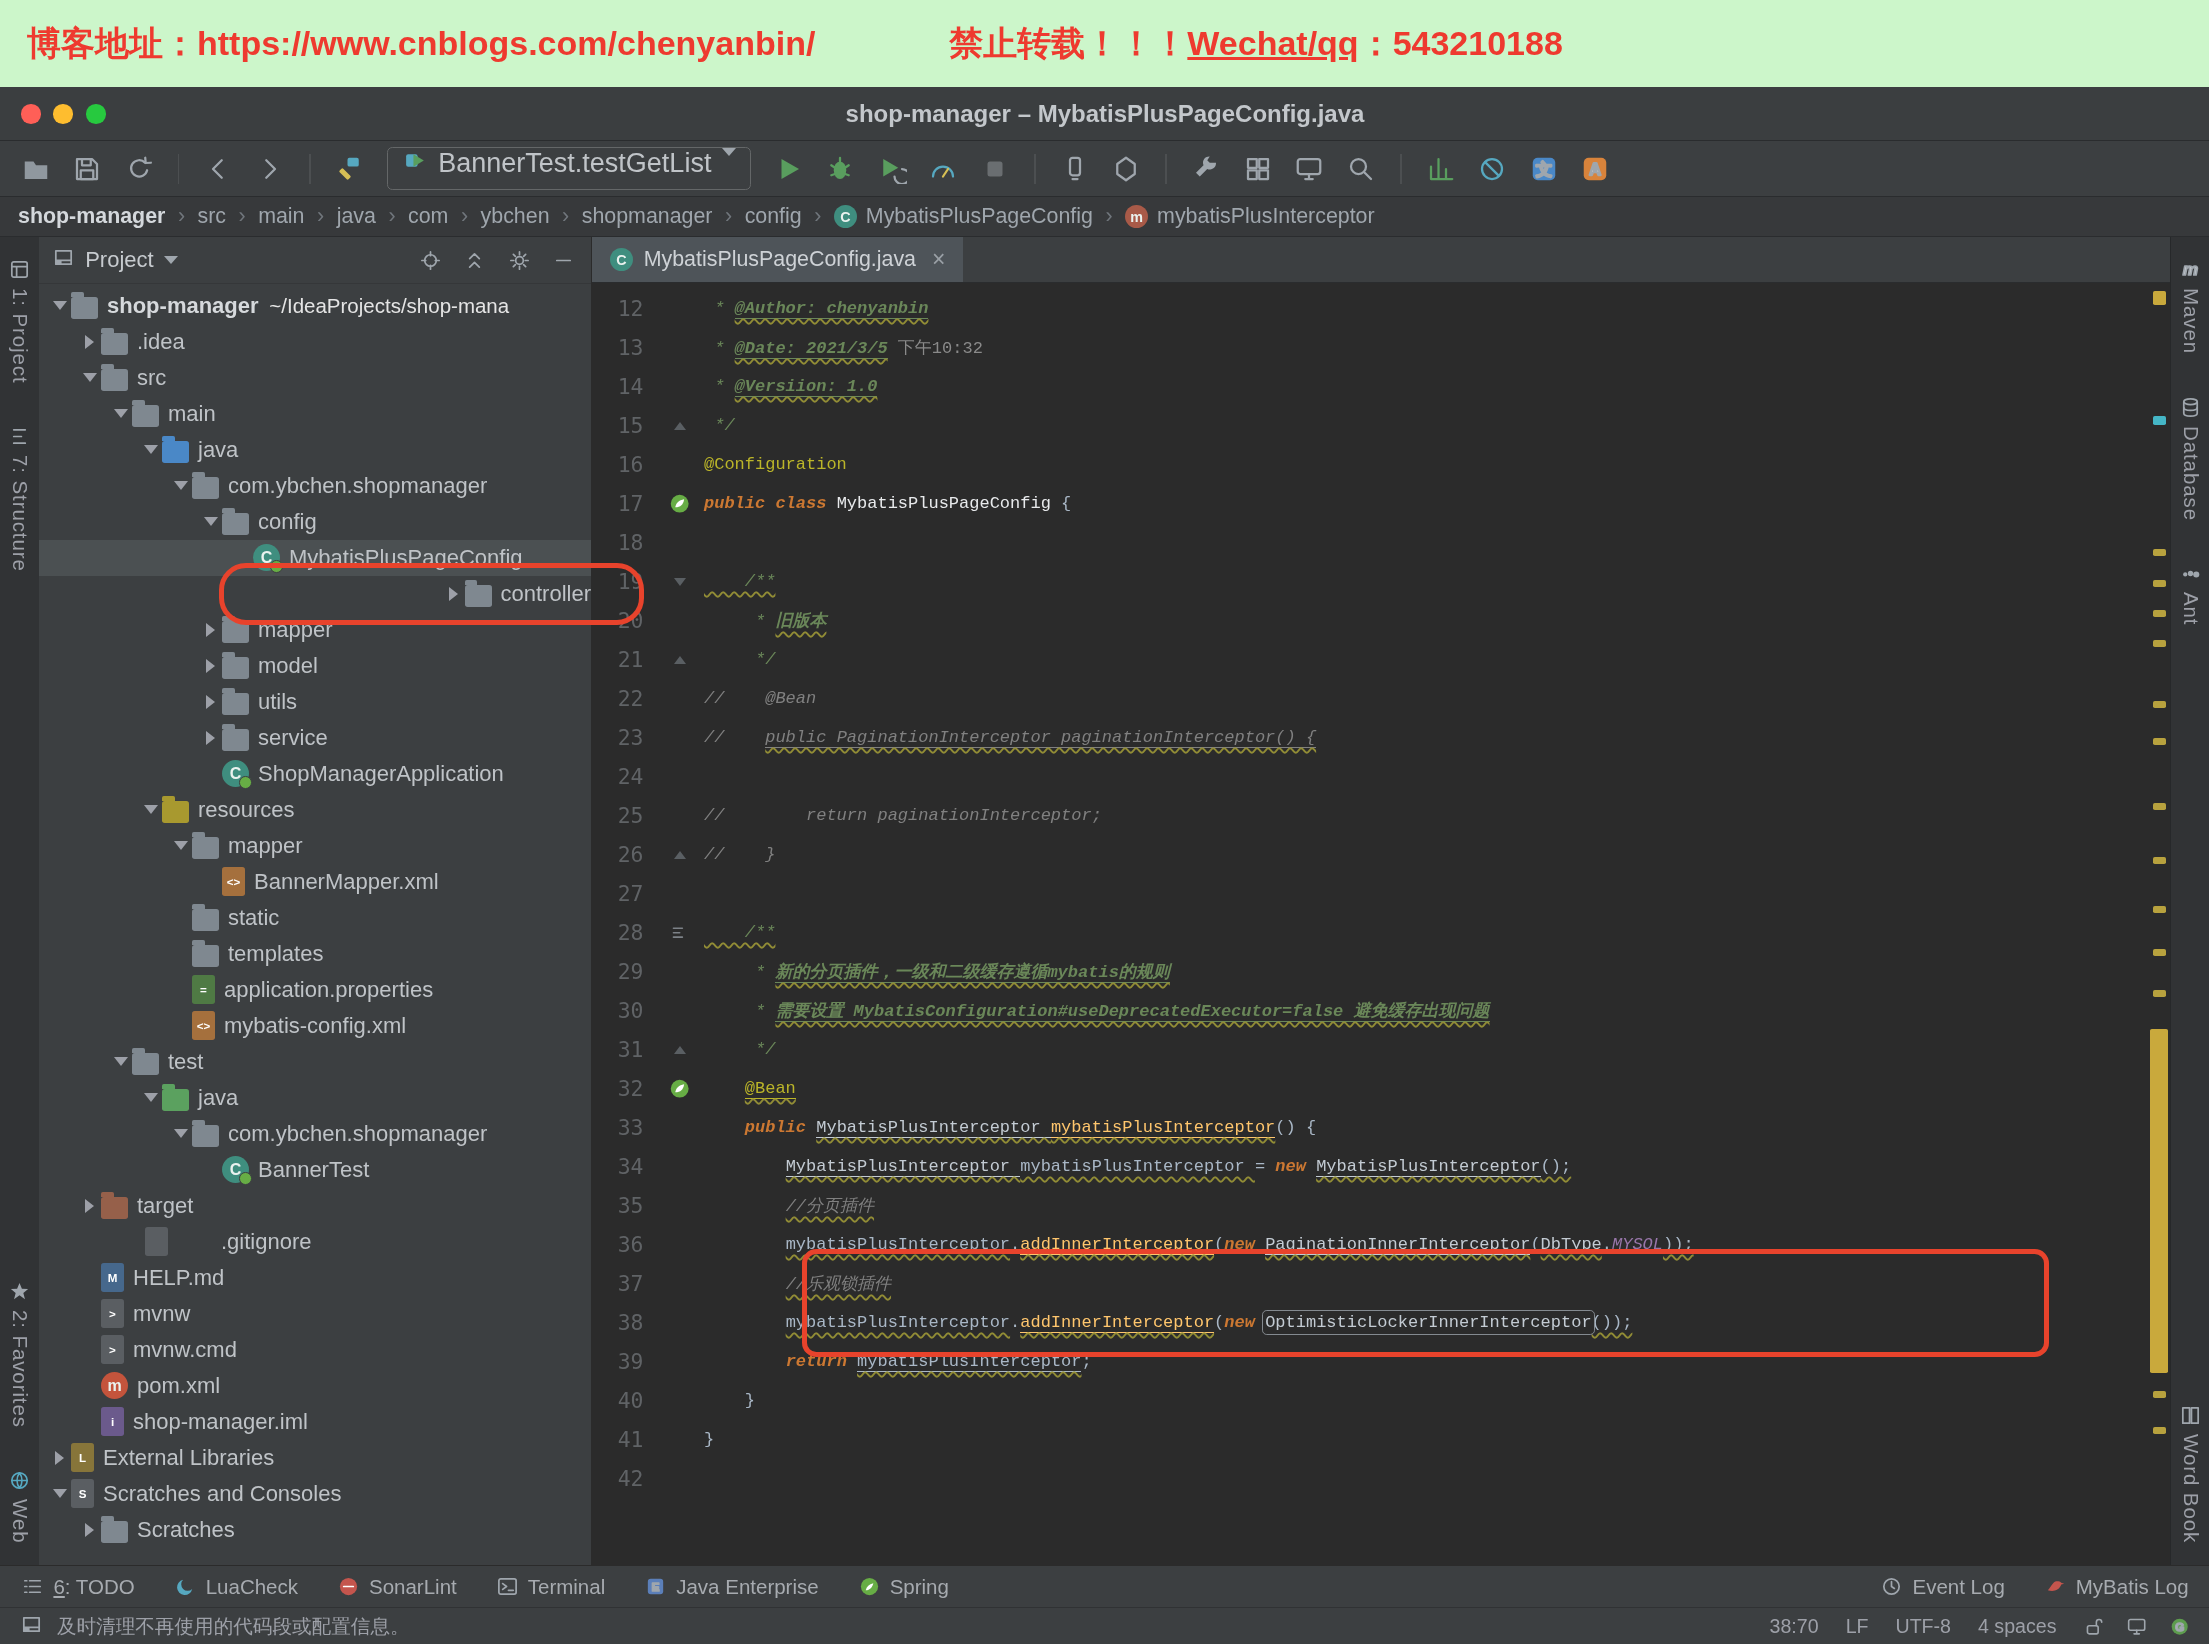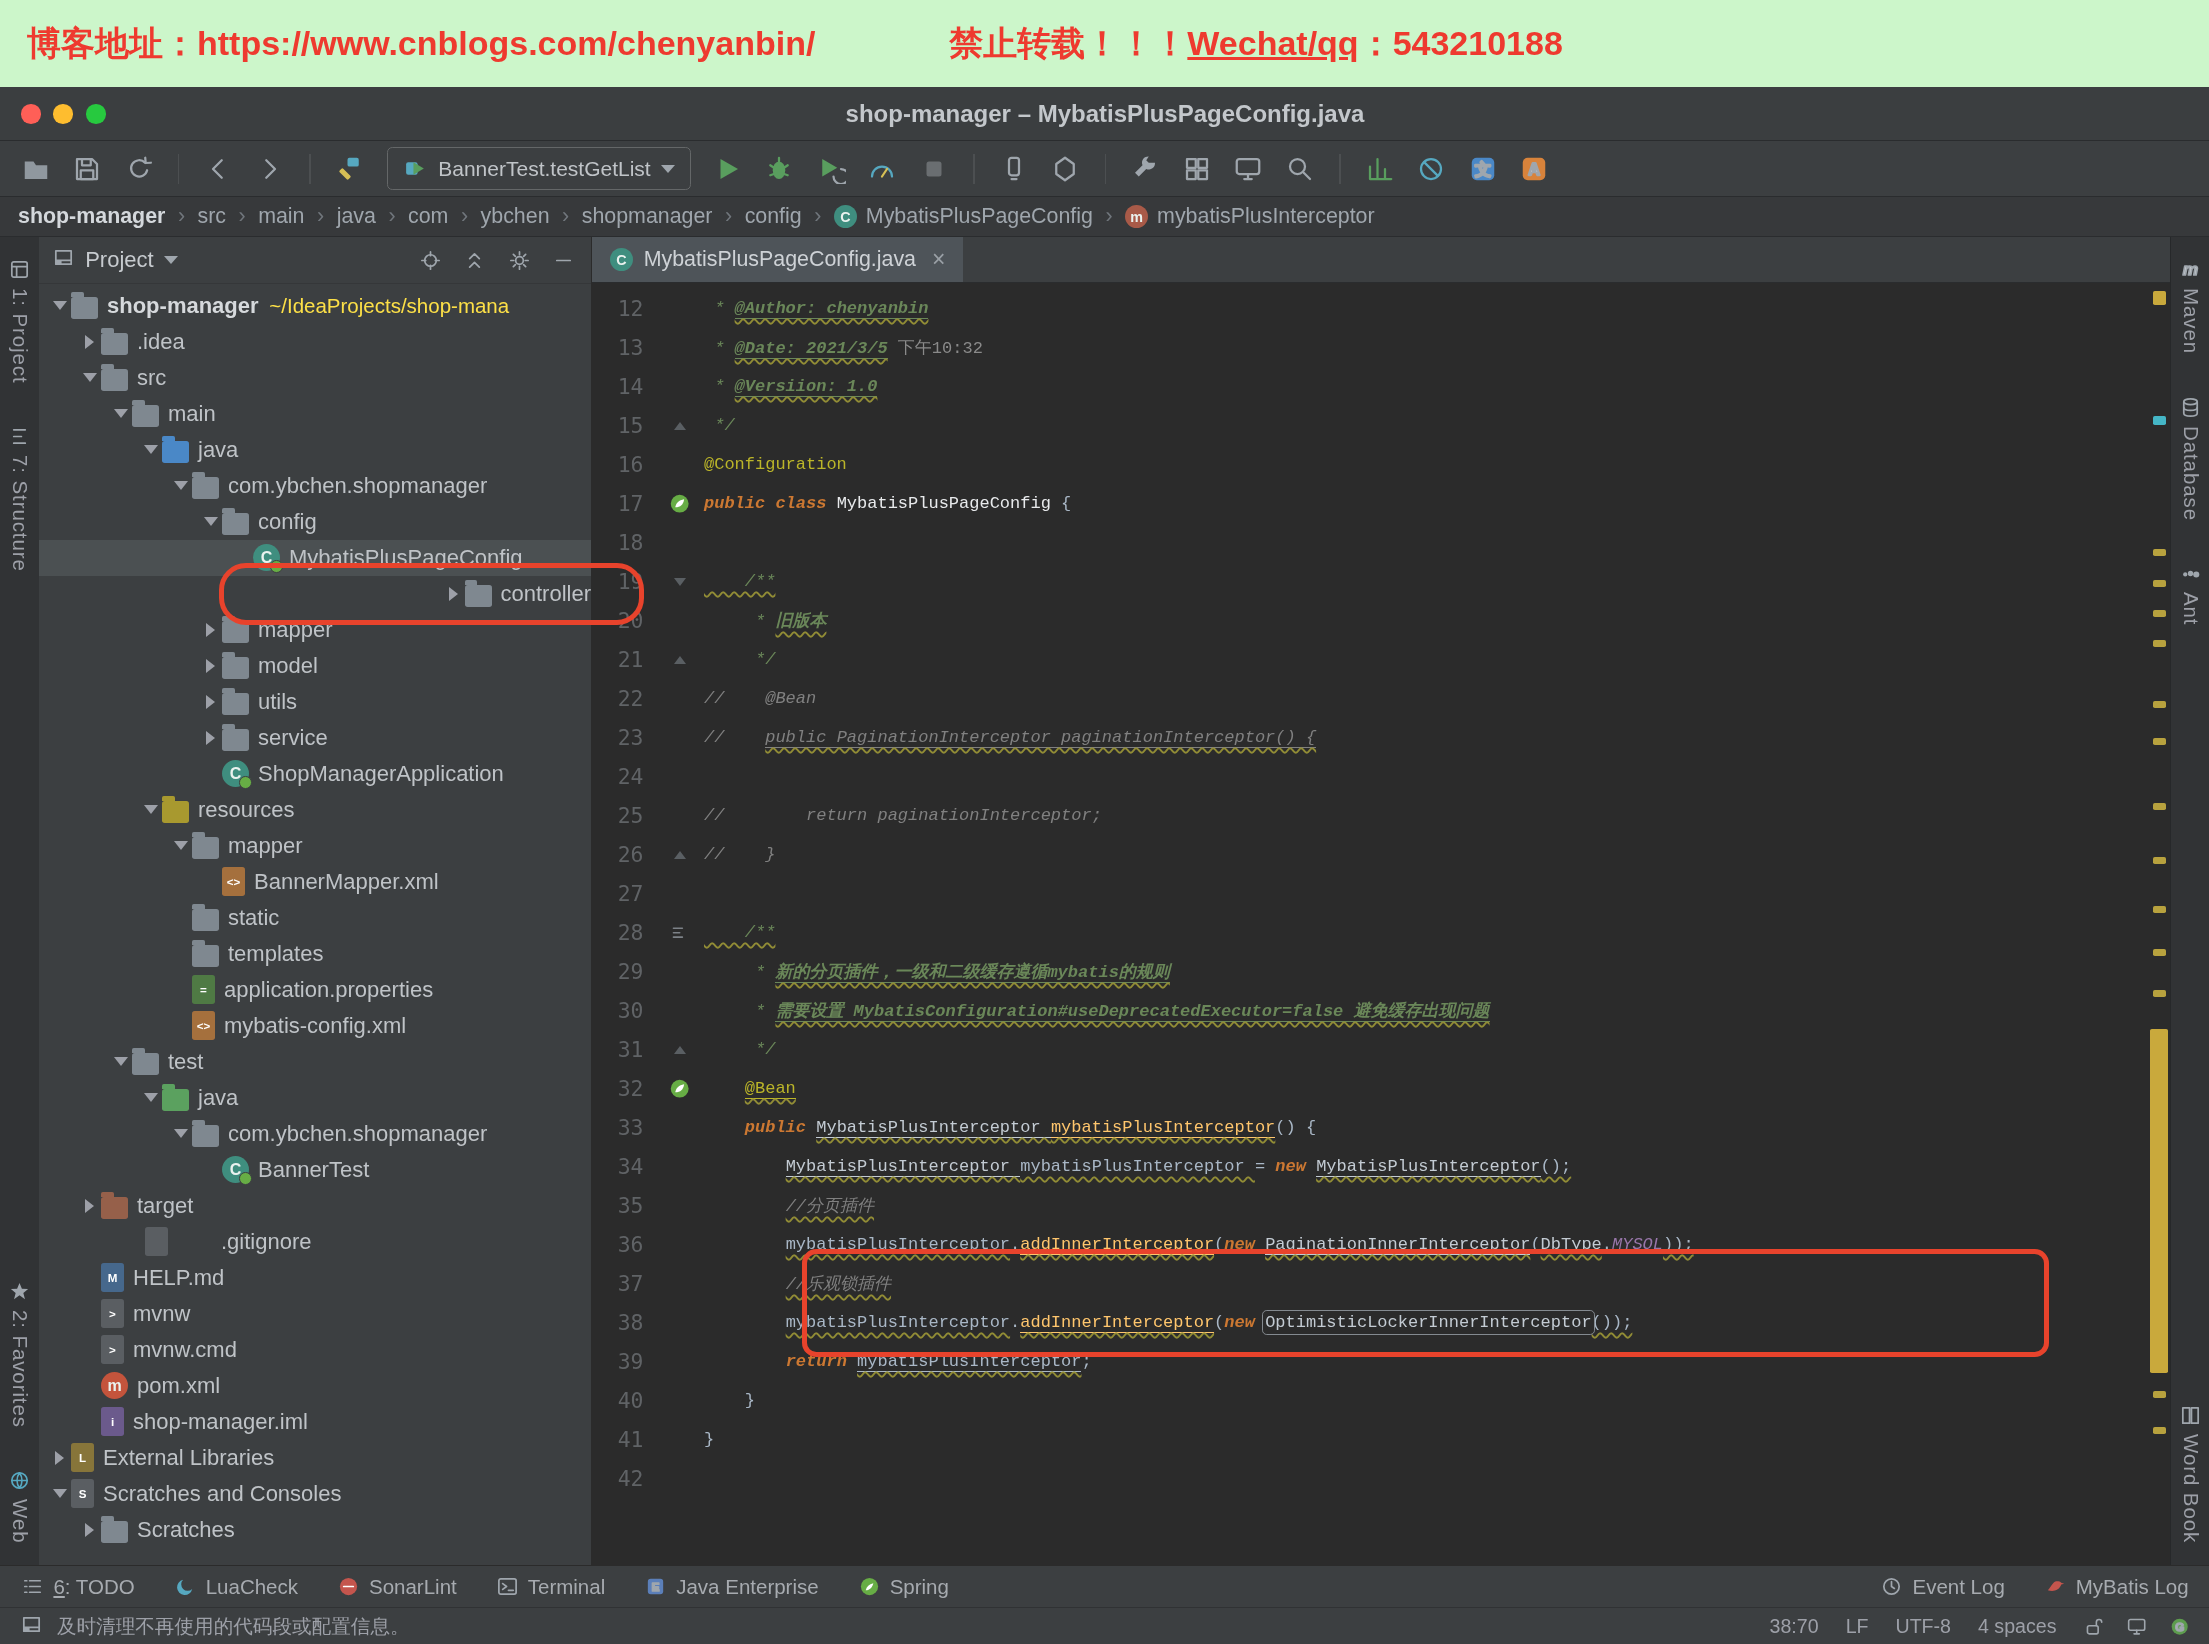--- a/index.html
+++ b/index.html
@@ -17,22 +17,22 @@
   .titlebar{position:absolute;left:0;top:87px;width:2210px;height:53px;background:#3b3e40;border-bottom:0.9px solid #2a2c2e}
   .tl{position:absolute;top:17px;width:19.6px;height:19.6px;border-radius:50%}
   .wtitle{position:absolute;left:0;right:0;top:0;height:53px;display:flex;align-items:center;justify-content:center;
           color:#c3c7cb;font-weight:bold;font-size:24px}
 
   
   .toolbar{position:absolute;left:0;top:141px;width:2210px;height:56px;background:#3c3f41;
            display:flex;align-items:center;padding:0 16px;box-sizing:border-box;gap:12.5px;border-bottom:0.9px solid #2a2c2e}
   .tbtn{width:39px;height:39px;display:flex;align-items:center;justify-content:center;border-radius:5.3px}
   .tsep{width:1.8px;height:30px;background:#4c4f51;margin:0 7.1px;flex:none}
-  .runbox{display:flex;align-items:center;gap:10.7px;height:41px;border:0.9px solid #646768;border-radius:5.3px;
-          padding:0 14.3px;color:#c0c4c8;font-size:21px;margin:0 5.3px;white-space:nowrap}
+  .runbox{display:flex;align-items:flex-start;gap:10.7px;height:41px;border:0.9px solid #646768;border-radius:5.3px;
+          padding:0 14.3px;color:#c0c4c8;font-size:27px;margin:0 5.3px;white-space:nowrap}
   .caret{width:0;height:0;border-left:7.1px solid transparent;border-right:7.1px solid transparent;border-top:8px solid #9fa6ad}
 
   
   .crumbs{position:absolute;left:0;top:197px;width:2210px;height:40px;background:#37393b;border-bottom:0.9px solid #2a2c2e;
           display:flex;align-items:center;padding-left:18px;box-sizing:border-box;font-size:21.4px;color:#9fa6ad;white-space:nowrap}
   .crumb{display:flex;align-items:center;gap:9px}
   .crumb.bold{color:#d4d8dc;font-weight:bold}
   .csep{margin:0 12.5px;color:#70767c}
 
   
@@ -48,21 +48,21 @@
   .phead{height:46px;display:flex;align-items:center;gap:10.7px;padding:0 12.5px;font-size:22px;color:#c7cbcf;border-bottom:0.9px solid #353739}
   .phead .sp{flex:1}
   .ptree{padding-top:3.6px;font-size:22px;color:#bfc3c7}
   .trow{display:flex;align-items:center;height:36px;white-space:nowrap;overflow:hidden}
   .trow.sel{background:#4b5052}
   .tarrow{width:23px;display:flex;align-items:center;justify-content:center;flex:none}
   .tri-r{width:0;height:0;border-top:7.1px solid transparent;border-bottom:7.1px solid transparent;border-left:9px solid #9da0a8}
   .tri-d{width:0;height:0;border-left:7.1px solid transparent;border-right:7.1px solid transparent;border-top:9px solid #9da0a8}
   .tlabel{margin-left:9px}
   .tlabel.bold{font-weight:bold;color:#d6d9dc}
-  .tsuffix{margin-left:10.7px;color:#fde047;font-size:20.5px}
+  .tsuffix{margin-left:10.7px;color:#e5e5e5;font-size:20.5px}
   .fico{width:27px;height:21.4px;border-radius:2.7px;background:currentColor;position:relative;flex:none;margin-top:4.5px}
   .fico::before{content:"";position:absolute;top:-5.3px;left:0;width:12.5px;height:5.3px;border-radius:1.8px 1.8px 0 0;background:currentColor}
   .cico{width:27px;height:27px;border-radius:50%;color:#eaf2ef;display:flex;align-items:center;justify-content:center;
         font-size:16px;font-weight:bold;position:relative;flex:none}
   .cico.badge::after{content:"";position:absolute;right:-2.7px;bottom:-1.8px;width:10.7px;height:10.7px;border-radius:50%;
         background:#67ad45;border:1.8px solid #3c3f41}
   .dico{width:23px;height:28.5px;border-radius:2.7px;display:flex;align-items:center;justify-content:center;
         color:#fff;font-size:11.6px;font-weight:bold;flex:none}
 
   

